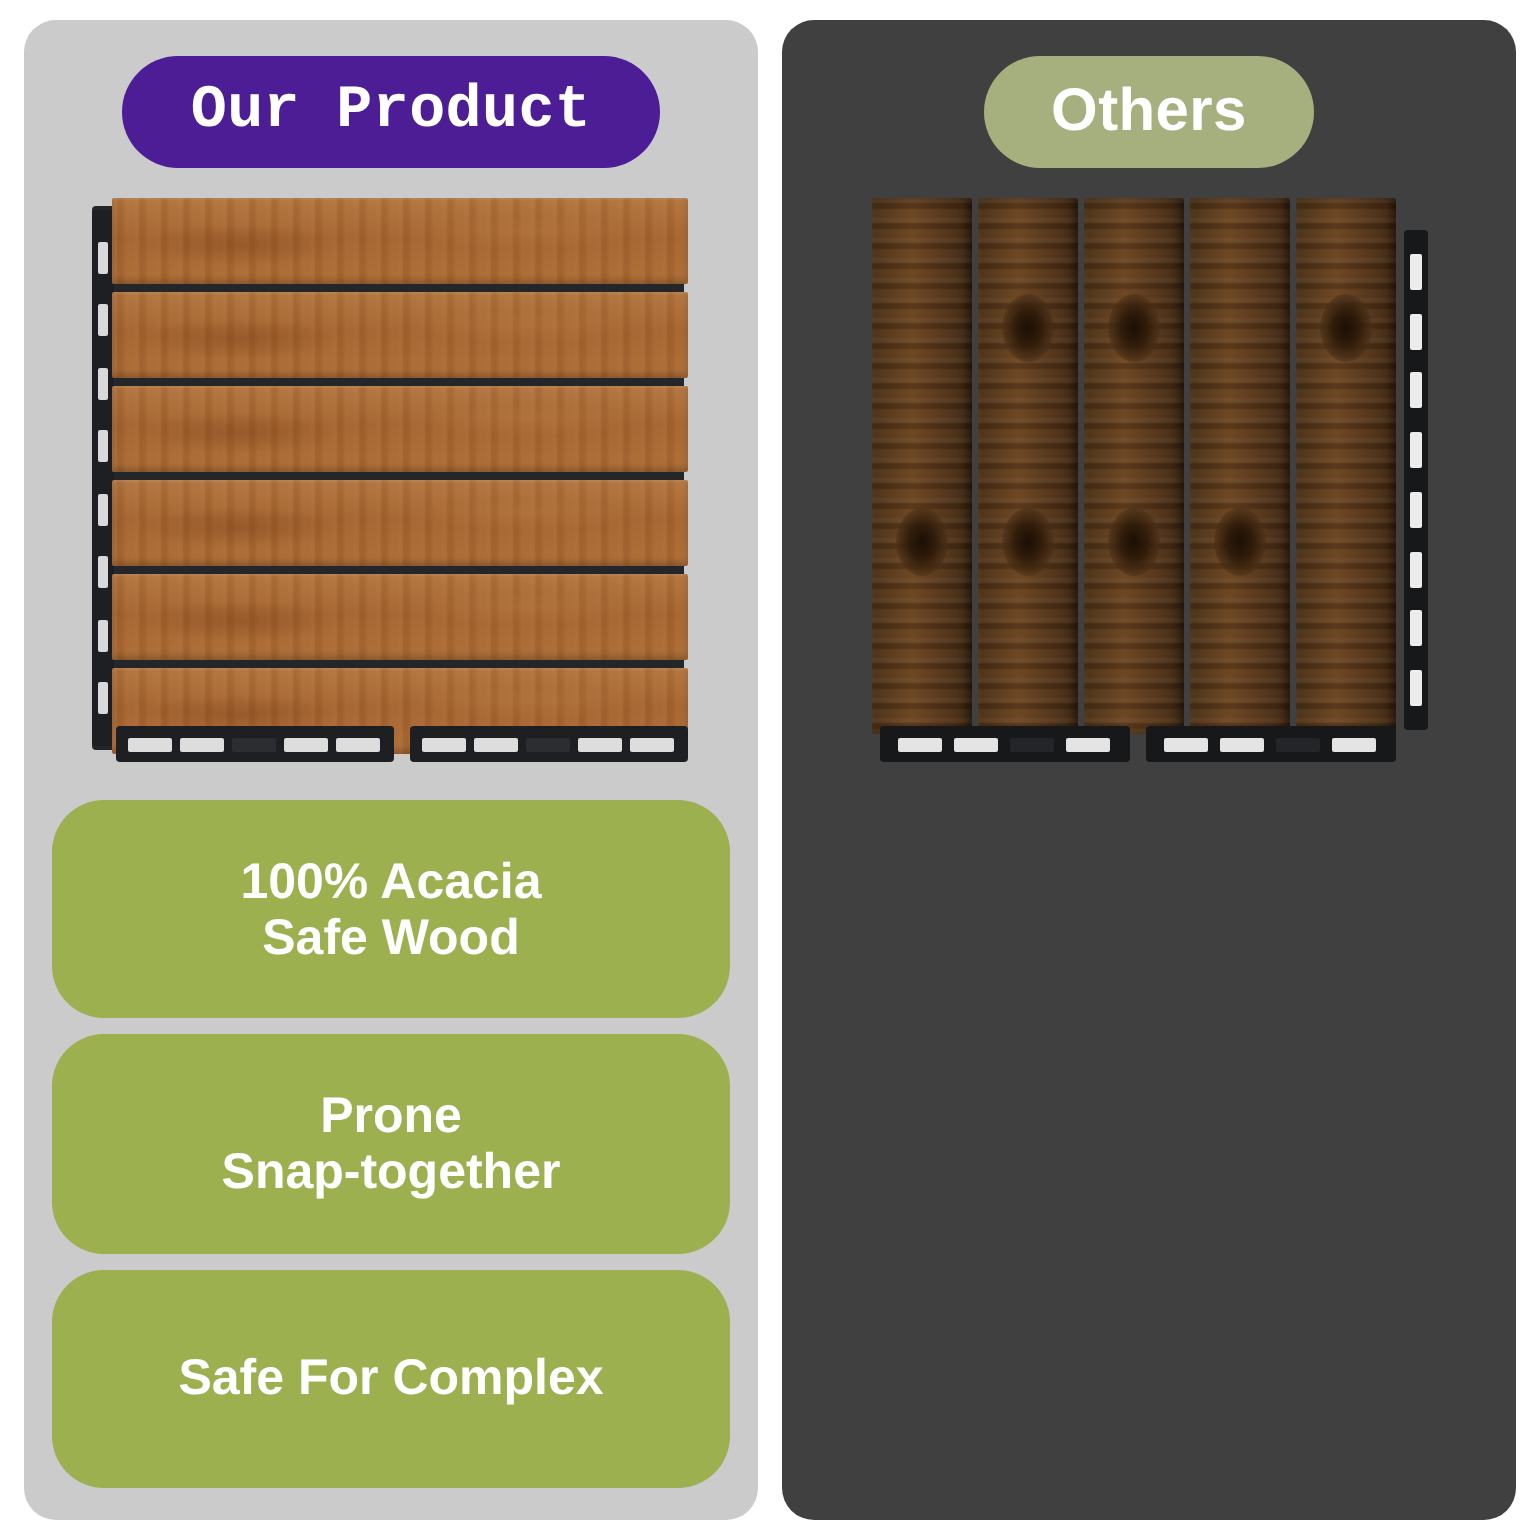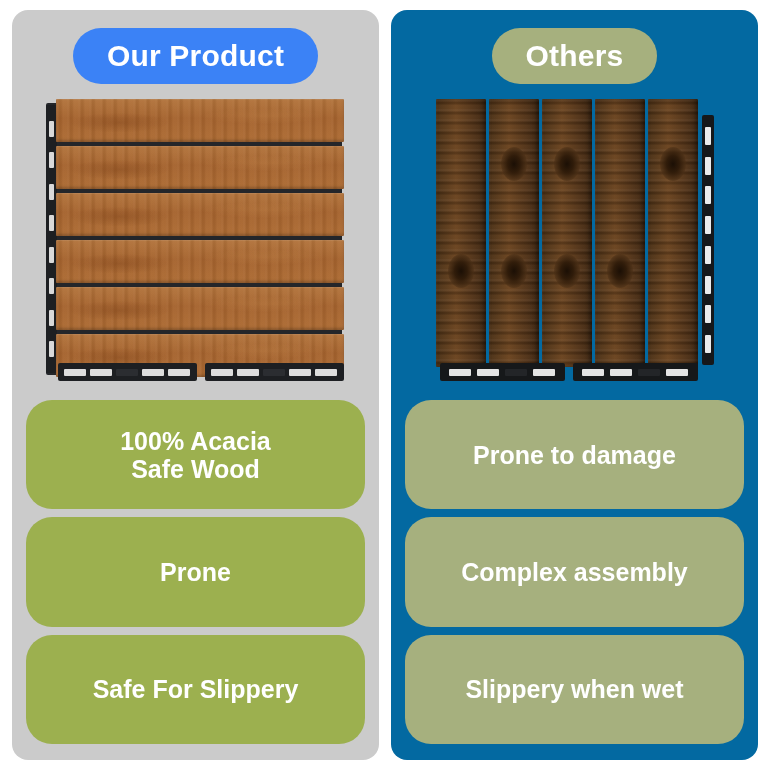--- a/index.html
+++ b/index.html
@@ -28,34 +28,34 @@
     border-radius: 16px;
     display: flex;
     flex-direction: column;
     align-items: center;
     box-sizing: border-box;
     padding: 18px 14px 16px 14px;
     position: relative;
     overflow: hidden;
   }
   .panel--ours   { background: #cbcbcb; }
-  .panel--others { background: #0369a1; }
+  .panel--others { background: #404040; }
 
   
   .header-pill {
     border-radius: 999px;
     color: #ffffff;
     font-weight: bold;
     letter-spacing: 0.2px;
     text-align: center;
     line-height: 1;
     padding: 13px 34px;
     white-space: nowrap;
   }
-  .panel--ours .header-pill   { background: #3b82f6; font-size: 30px; }
+  .panel--ours .header-pill   { background: #4c1d95; font-size: 30px; font-family: Liberation Mono, monospace; }
   .panel--others .header-pill { background: #a6b07e; font-size: 30px; }
 
   
   .product-stage {
     flex: 0 0 auto;
     width: 100%;
     height: 300px;
     display: flex;
     align-items: center;
     justify-content: center;
@@ -304,25 +304,26 @@
     <div class="features">
       <div class="feature-pill">
         <div>
           <span>100% Acacia</span>
           <span>Safe Wood</span>
         </div>
       </div>
       <div class="feature-pill">
         <div>
           <span>Prone</span>
+          <span>Snap-together</span>
         </div>
       </div>
       <div class="feature-pill">
         <div>
-          <span>Safe For Slippery</span>
+          <span>Safe For Complex</span>
         </div>
       </div>
     </div>
   </div>
 
   <div class="panel panel--others">
 
     <div class="header-pill">Others</div>
 
     <div class="product-stage">
@@ -369,32 +370,15 @@
           <div class="half">
             <div class="slot-h"></div>
             <div class="slot-h"></div>
             <div class="slot-h dark"></div>
             <div class="slot-h"></div>
           </div>
         </div>
       </div>
     </div>
 
-    <div class="features">
-      <div class="feature-pill">
-        <div>
-          <span>Prone to damage</span>
-        </div>
-      </div>
-      <div class="feature-pill">
-        <div>
-          <span>Complex assembly</span>
-        </div>
-      </div>
-      <div class="feature-pill">
-        <div>
-          <span>Slippery when wet</span>
-        </div>
-      </div>
-    </div>
   </div>
 
 </div>
 
 </body></html>

